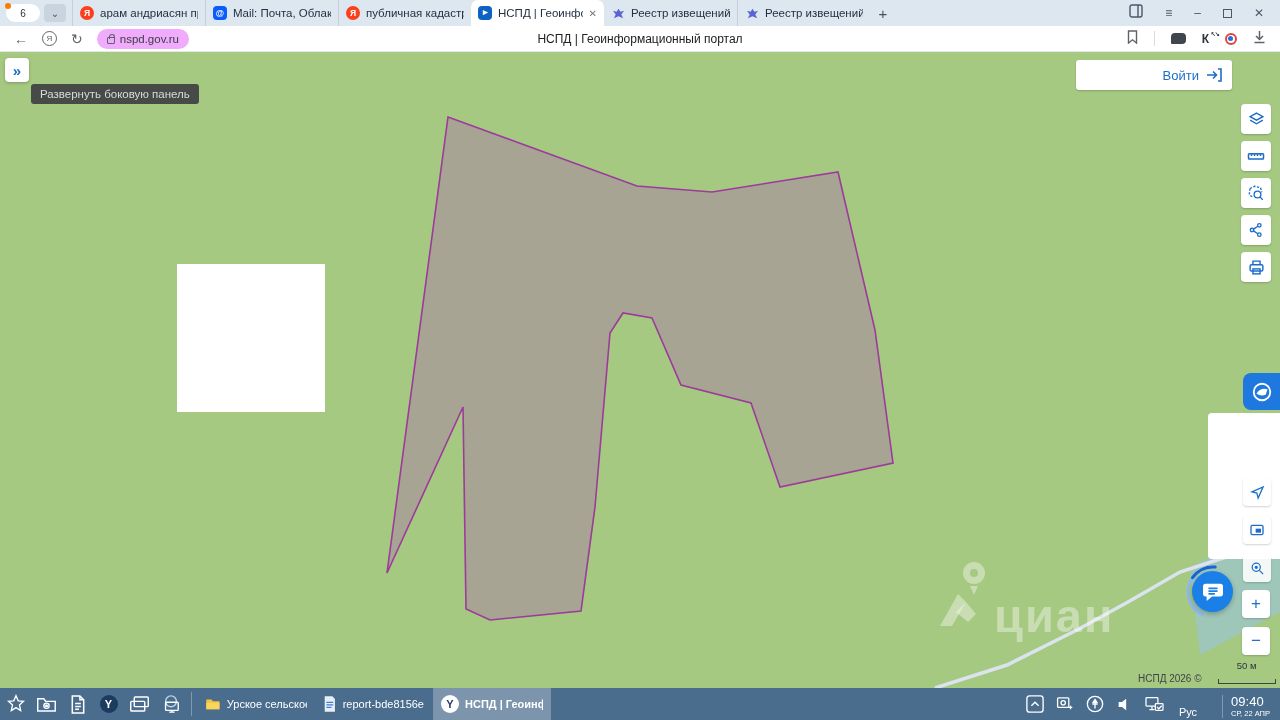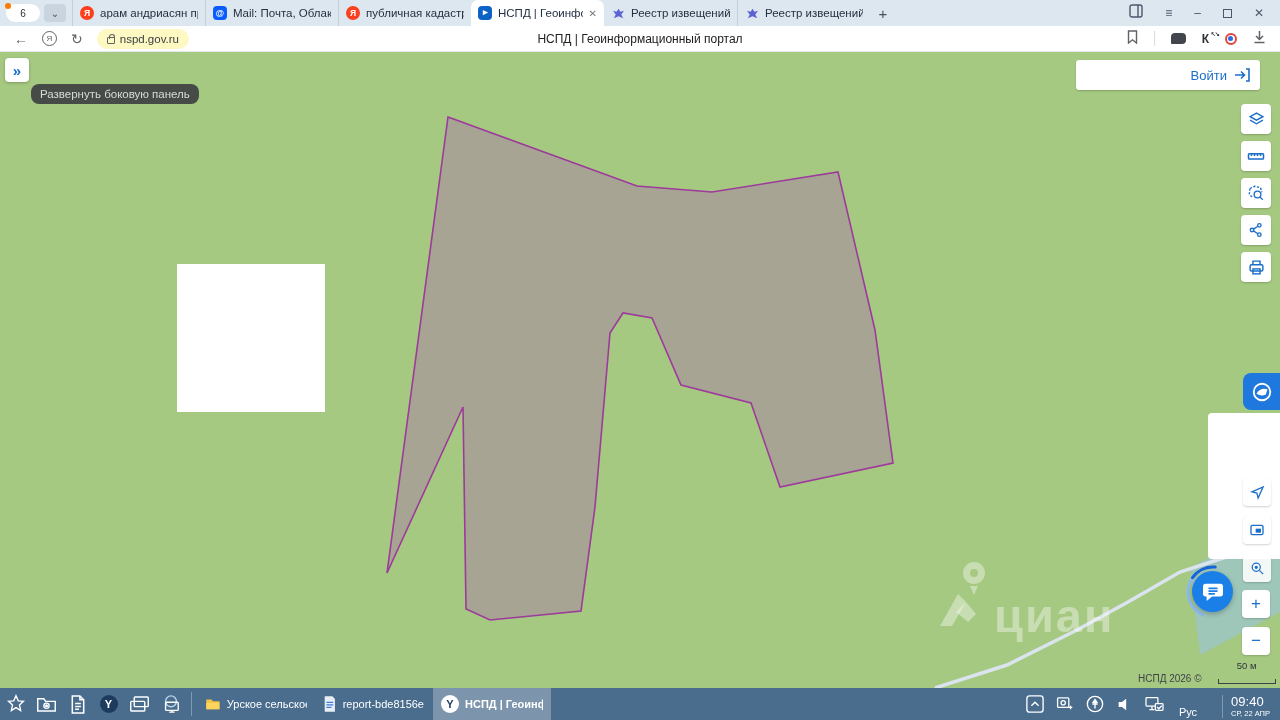--- a/index.html
+++ b/index.html
@@ -28,21 +28,21 @@
   .newtab { width:26px; text-align:center; font-size:15px; color:#44505e; }
   .win-controls { margin-left:auto; display:flex; align-items:center; gap:22px; padding-right:16px; color:#49586b; }
   .win-controls .glyph { font-size:12px; }
   .win-max { width:9px; height:9px; border:1.3px solid #49586b; }
 
   
   .addressbar { height:26px; background:#fff; display:flex; align-items:center; position:relative; border-bottom:1px solid #e4e7ea; }
   .nav-ico { color:#5f6368; font-size:14px; margin-left:14px; }
   .acct { width:15px; height:15px; border:1.4px solid #5f6368; border-radius:50%; font-size:8px; color:#5f6368;
           display:flex; align-items:center; justify-content:center; margin-left:14px; }
-  .url-pill { margin-left:14px; height:20px; background:#fef9c3; border-radius:10px; display:flex; align-items:center;
+  .url-pill { margin-left:14px; height:20px; background:#f0abfc; border-radius:10px; display:flex; align-items:center;
               gap:5px; padding:0 10px; font-size:11.5px; color:#3c4043; }
   .lock { width:8px; height:7px; border:1.2px solid #5f6368; border-radius:1px; position:relative; margin-top:3px; }
   .lock:before { content:""; position:absolute; left:1px; top:-4px; width:4px; height:4px; border:1.2px solid #5f6368;
                  border-bottom:none; border-radius:3px 3px 0 0; }
   .page-title { position:absolute; left:50%; transform:translateX(-50%); font-size:12px; color:#202124; white-space:nowrap; }
   .addr-right { margin-left:auto; display:flex; align-items:center; gap:16px; padding-right:14px; }
   .addr-sep { width:1px; height:15px; background:#dadce0; }
   .ico-cloud { width:15px; height:11px; background:#40464c; border-radius:4px 4px 4px 1px; }
   .ico-translate { font-size:12px; font-weight:bold; color:#2f3439; position:relative; }
   .ico-translate:after { content:"↖↘"; position:absolute; font-size:6px; left:9px; top:-2px; letter-spacing:-1px; }
@@ -51,23 +51,23 @@
 
   
   .map { position:relative; width:1280px; height:636px; background:var(--map-green); overflow:hidden; }
   .map svg.base { position:absolute; left:0; top:0; }
   .white-square { position:absolute; left:177px; top:212px; width:148px; height:148px; background:#fff; }
 
   .expand-btn { position:absolute; left:5px; top:6px; width:24px; height:24px; background:#fff; border-radius:4px;
                 box-shadow:0 1px 3px rgba(0,0,0,.25); color:var(--accent-blue); font-size:15px; font-weight:bold;
                 display:flex; align-items:center; justify-content:center; }
   .tooltip { position:absolute; left:31px; top:32px; background:rgba(62,66,67,.93); color:#d9dadb; font-size:11.5px;
-             padding:4px 9px; border-radius:8px; white-space:nowrap; }
-
-  .login-bar { position:absolute; left:1076px; top:8px; width:184px; height:30px; background:#fff; border-radius:3px;
+             padding:4px 9px; border-radius:3px; white-space:nowrap; }
+
+  .login-bar { position:absolute; left:1076px; top:8px; width:156px; height:30px; background:#fff; border-radius:3px;
                box-shadow:0 1px 2px rgba(0,0,0,.2); display:flex; align-items:center; justify-content:flex-end;
                gap:7px; padding-right:10px; color:var(--accent-blue); font-size:13px; }
 
   .ctrl-col { position:absolute; left:1241px; top:52px; display:flex; flex-direction:column; gap:7px; }
   .ctrl-btn { width:30px; height:30px; background:#fff; border-radius:4px; box-shadow:0 1px 2px rgba(0,0,0,.2);
               display:flex; align-items:center; justify-content:center; color:var(--accent-blue); }
   .widget-tab { position:absolute; left:1243px; top:321px; width:37px; height:37px; background:#1f78dd;
                 border-radius:8px 0 0 8px; display:flex; align-items:center; justify-content:center; }
   .white-panel { position:absolute; left:1208px; top:361px; width:72px; height:146px; background:#fff; border-radius:4px 0 0 4px; }
   .ctrl-low { position:absolute; width:28px; height:28px; background:#fff; border-radius:4px; box-shadow:0 1px 2px rgba(0,0,0,.18);

